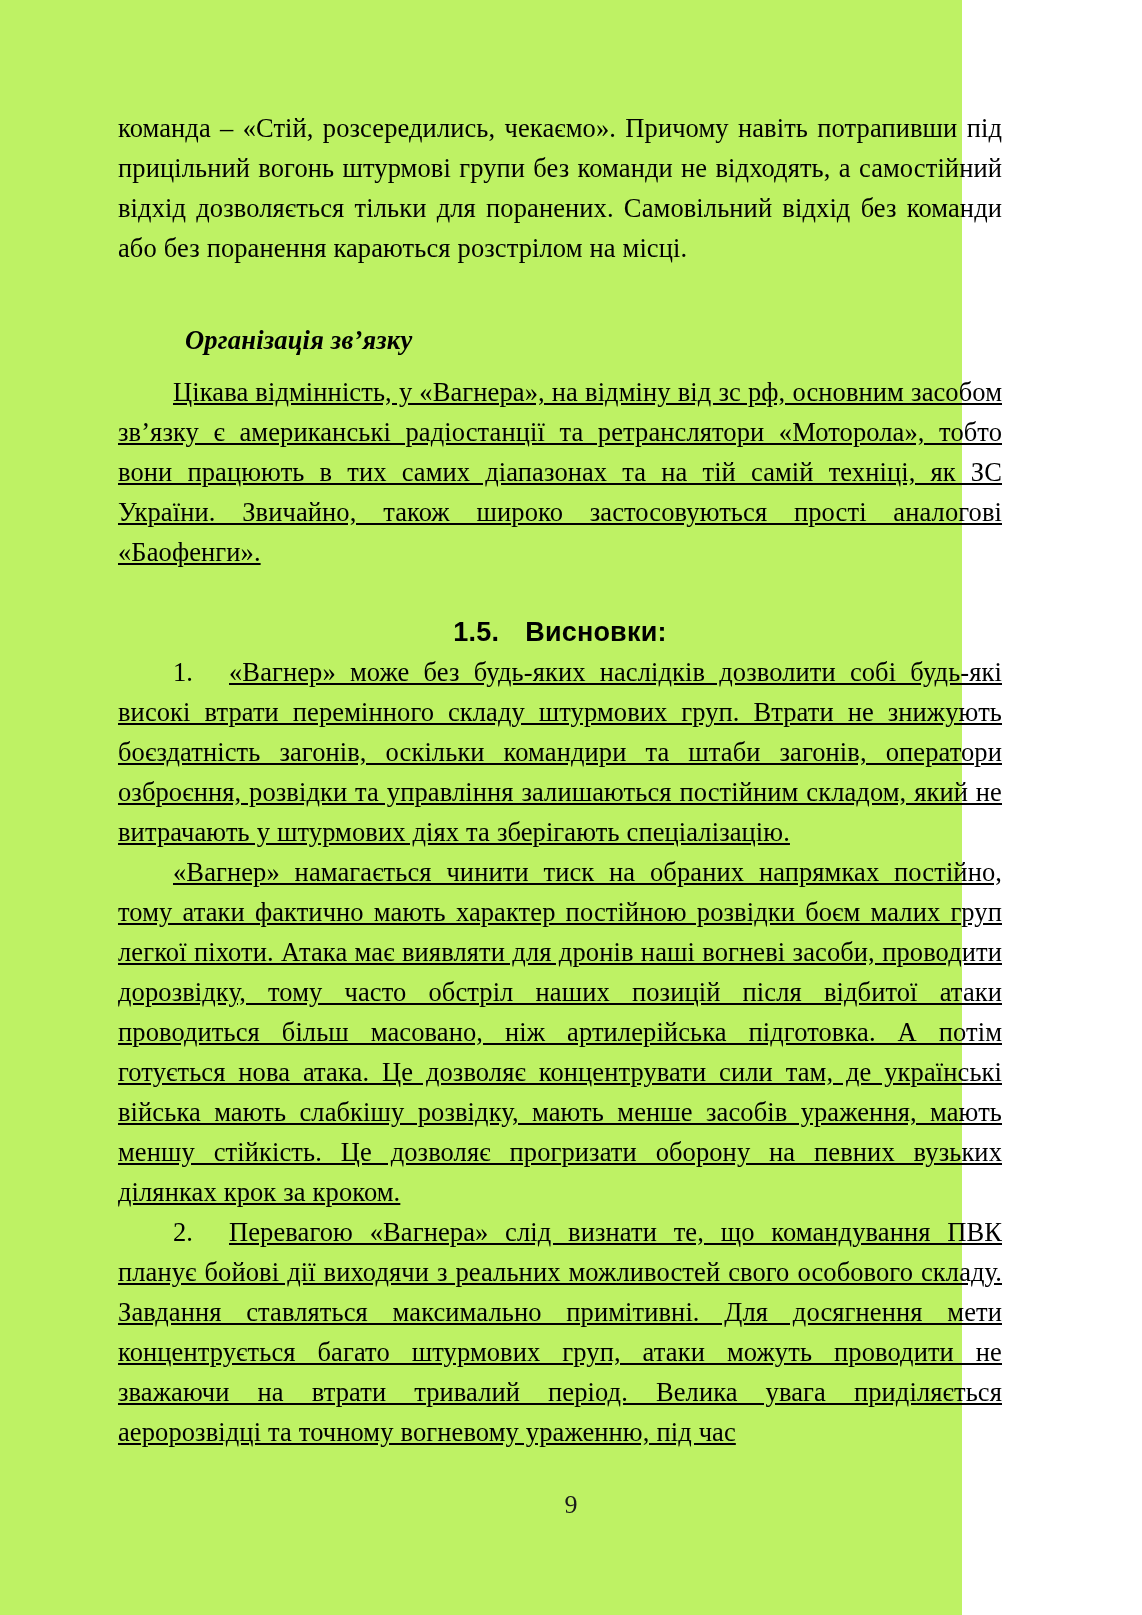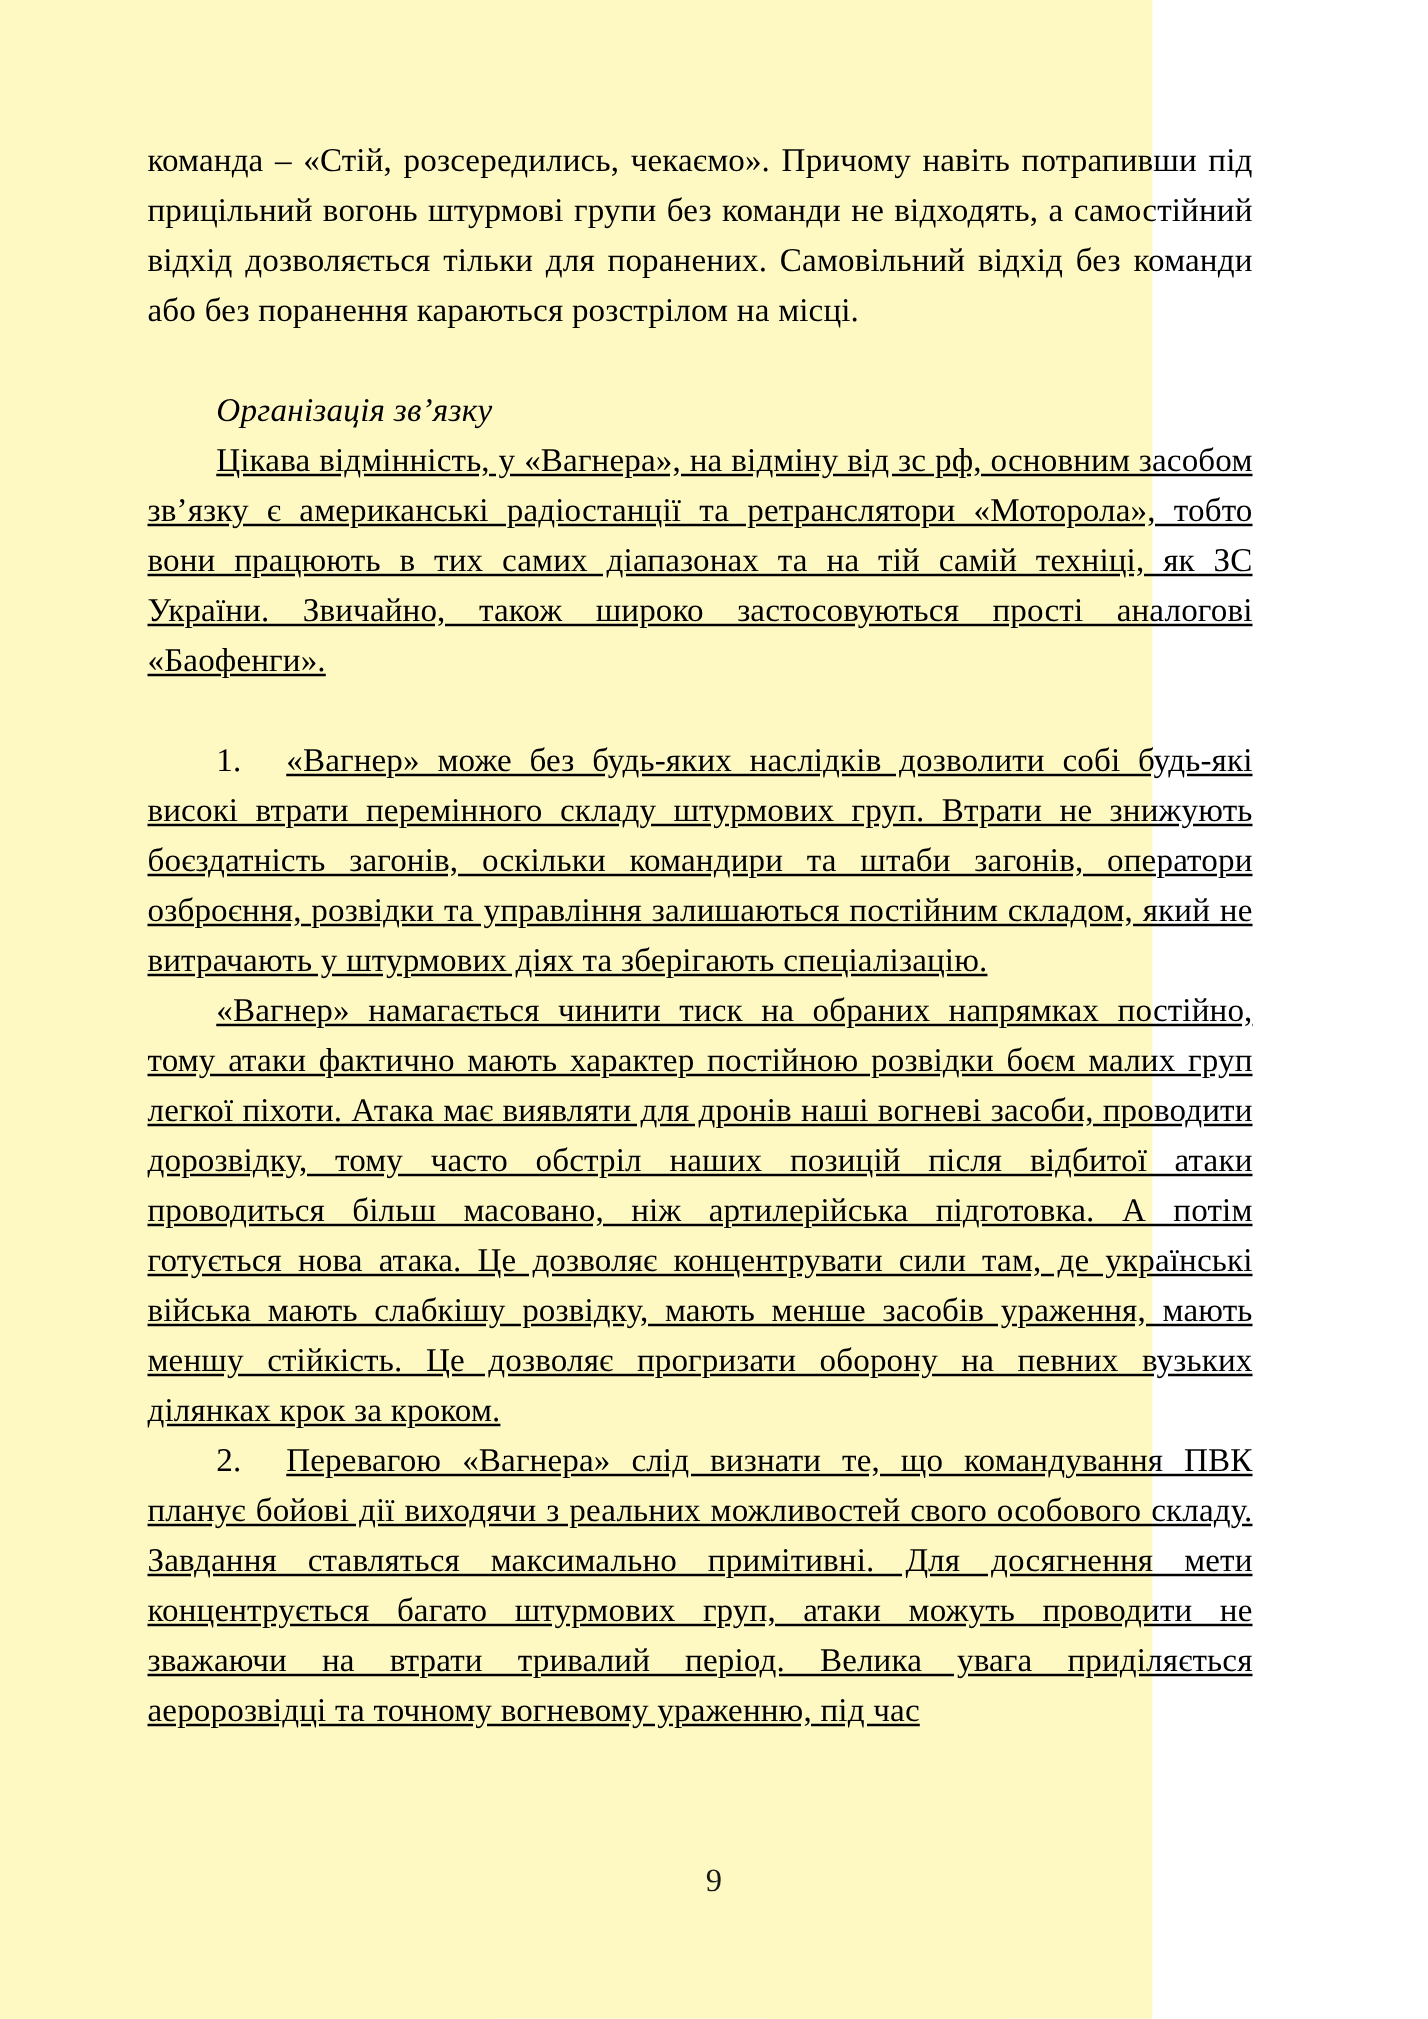--- a/index.html
+++ b/index.html
@@ -15,21 +15,22 @@
     color: #000000;
     overflow: hidden;
   }
 
   .page {
     position: absolute;
     left: 0;
     top: 0;
     width: 922px;
     height: 1615px;
-    background: #fef9c3;
+    background: #bef264;
+    padding-left: 40px;
   }
 
   .content {
     position: absolute;
     left: 118px;
     top: 108px;
     width: 884px;
   }
 
   
@@ -50,24 +51,24 @@
     text-decoration: underline;
   }
 
   
 
   .gap-para {
     height: 40px;
   }
 
   h3.sub-head {
-    margin: 0;
+    margin: 12px;
     padding: 0;
     font-family: "Liberation Serif", "DejaVu Serif", serif;
-    font-weight: normal;
+    font-weight: bold;
     font-style: italic;
     font-size: 26.5px;
     line-height: 40px;
     text-indent: 55px;
     text-align: left;
     letter-spacing: 0.2px;
   }
 
   h2.section-head {
     margin: 0;
@@ -114,20 +115,23 @@
     <p class="body-par">команда – «Стій, розсередились, чекаємо». Причому навіть потрапивши під прицільний вогонь штурмові групи без команди не відходять, а самостійний відхід дозволяється тільки для поранених. Самовільний відхід без команди або без поранення караються розстрілом на місці.</p>
 
     <div class="gap-para"></div>
 
     <h3 class="sub-head">Організація зв’язку</h3>
 
     <p class="body-par indent">Цікава відмінність, у «Вагнера», на відміну від зс рф, основним засобом зв’язку є американські радіостанції та ретранслятори «Моторола», тобто вони працюють в тих самих діапазонах та на тій самій техніці, як ЗС України. Звичайно, також широко застосовуються прості аналогові «Баофенги».</p>
 
     <div class="gap-para"></div>
 
+    <h2 class="section-head">
+      <span class="num">1.5.</span><span>Висновки:</span>
+    </h2>
 
     <p class="body-par indent">
       <span class="li-num">1.</span><span>«Вагнер» може без будь-яких наслідків дозволити собі будь-які високі втрати перемінного складу штурмових груп. Втрати не знижують боєздатність загонів, оскільки командири та штаби загонів, оператори озброєння, розвідки та управління залишаються постійним складом, який не витрачають у штурмових діях та зберігають спеціалізацію.</span>
     </p>
 
     <p class="body-par indent">«Вагнер» намагається чинити тиск на обраних напрямках постійно, тому атаки фактично мають характер постійною розвідки боєм малих груп легкої піхоти. Атака має виявляти для дронів наші вогневі засоби, проводити дорозвідку, тому часто обстріл наших позицій після відбитої атаки проводиться більш масовано, ніж артилерійська підготовка. А потім готується нова атака. Це дозволяє концентрувати сили там, де українські війська мають слабкішу розвідку, мають менше засобів ураження, мають меншу стійкість. Це дозволяє прогризати оборону на певних вузьких ділянках крок за кроком.</p>
 
     <p class="body-par indent">
       <span class="li-num">2.</span><span>Перевагою «Вагнера» слід визнати те, що командування ПВК планує бойові дії виходячи з реальних можливостей свого особового складу. Завдання ставляться максимально примітивні. Для досягнення мети концентрується багато штурмових груп, атаки можуть проводити не зважаючи на втрати тривалий період. Велика увага приділяється аеророзвідці та точному вогневому ураженню, під час</span>
     </p>

